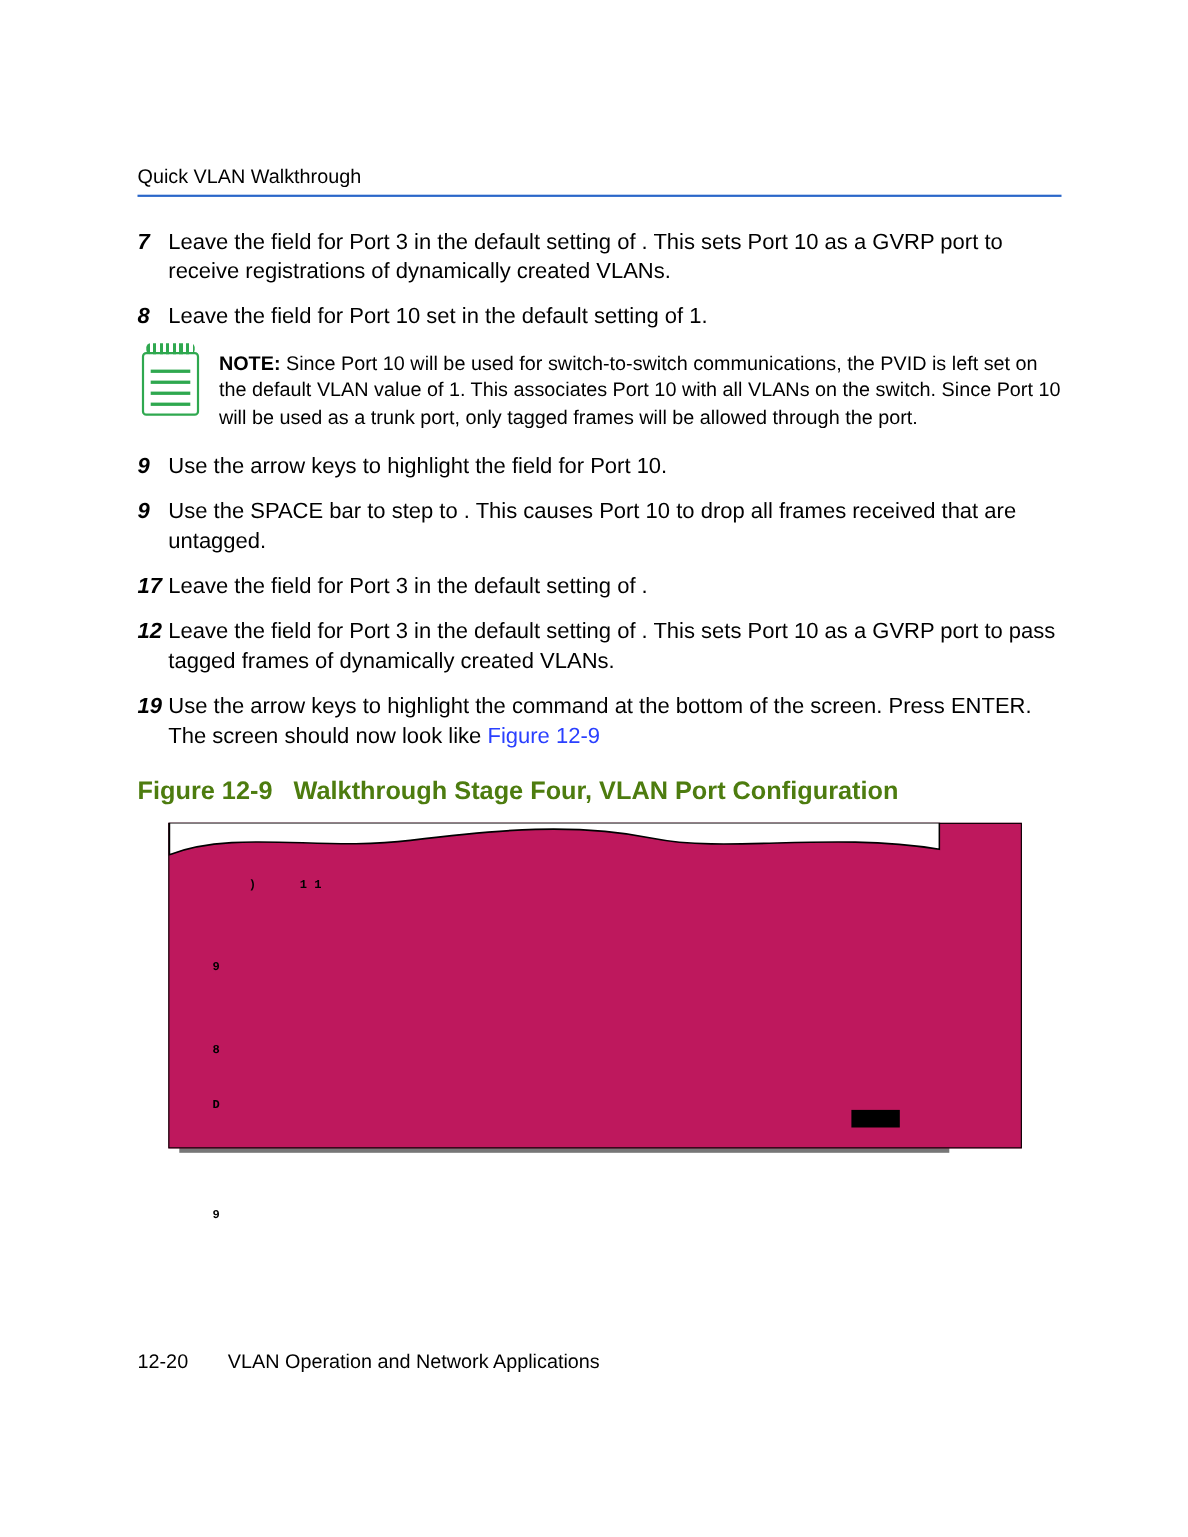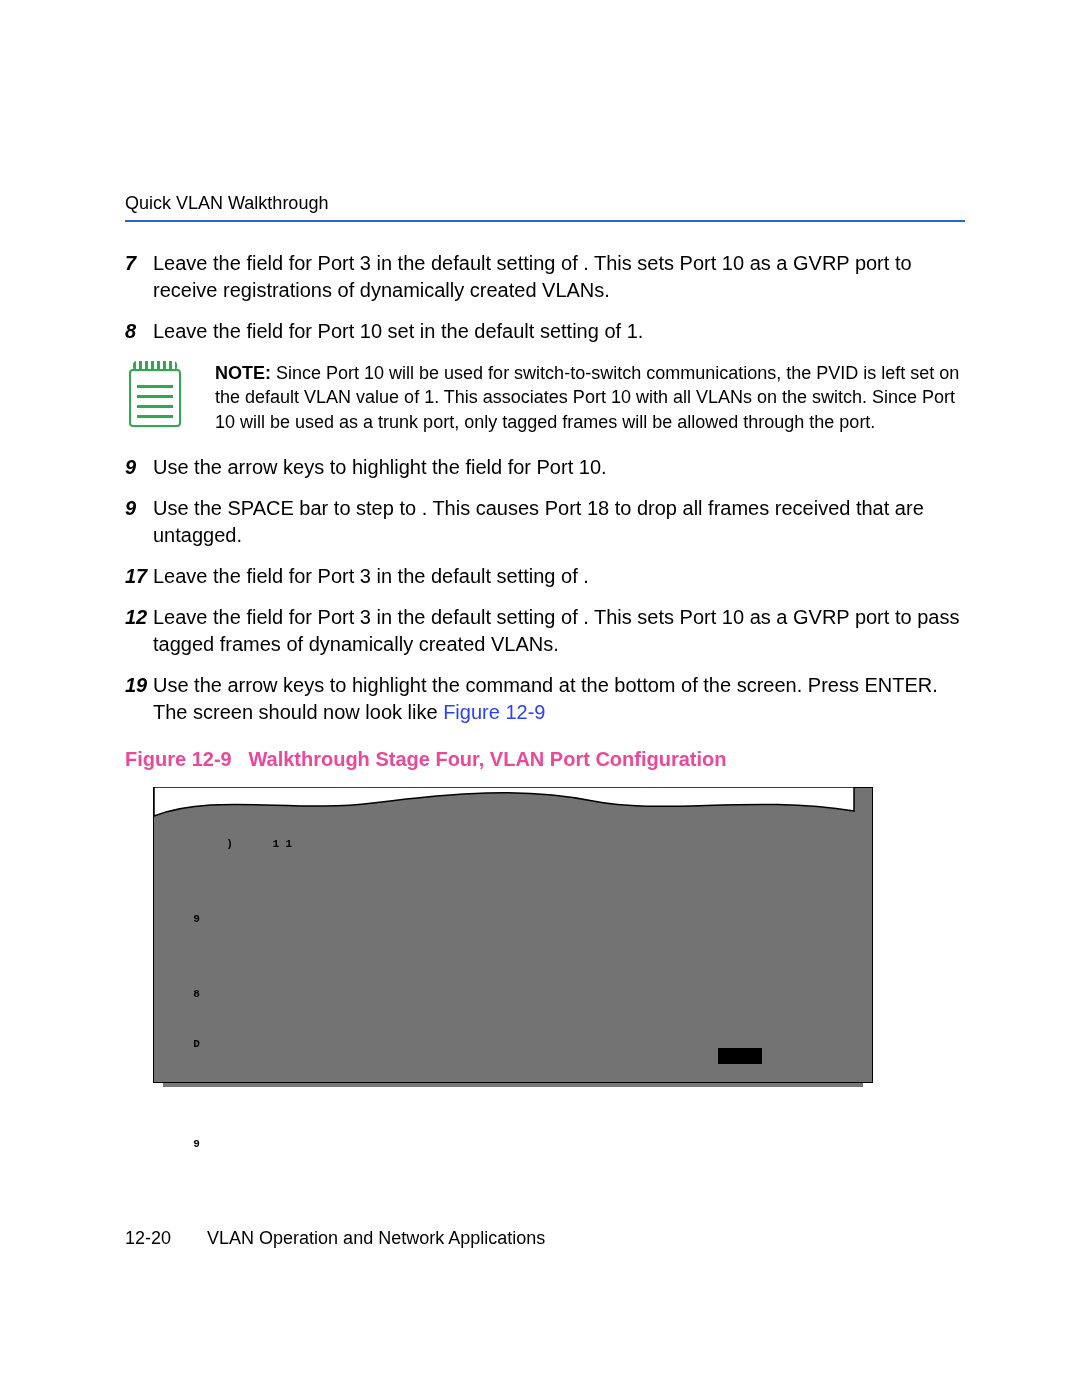--- a/index.html
+++ b/index.html
@@ -9,21 +9,20 @@
     font-family: Arial, Helvetica, sans-serif;
     color: #000;
     width: 1080px;
     height: 1397px;
     position: relative;
   }
   .page {
     padding: 150px 115px 0 125px;
     box-sizing: border-box;
     width: 1080px;
-    margin-top: 43px;
   }
   .header-title {
     font-size: 18px;
     color: #000;
     margin-bottom: 6px;
   }
   .header-rule {
     border: none;
     border-top: 2px solid #2a66c9;
     margin: 0 0 28px 0;
@@ -41,23 +40,22 @@
     flex: none;
   }
   .step-text {
     flex: 1;
   }
   .figref {
     color: #2a40ff;
   }
   .note-row {
     display: flex;
-    align-items: center;
+    align-items: flex-start;
     margin: 16px 0 20px 0;
-    gap: 16px;
   }
   .note-icon {
     flex: none;
     width: 52px;
     height: 60px;
     margin-right: 18px;
     margin-left: 4px;
     position: relative;
   }
   .note-icon .binding {
@@ -80,42 +78,42 @@
   .note-icon .pad div {
     height: 3px;
     background: #2fa84f;
   }
   .note-text {
     font-size: 18px;
     line-height: 1.35;
   }
   .note-text b { font-weight: bold; }
   .fig-caption {
-    color: #ec4899;
+    color: #4d7c0f;
     font-weight: bold;
-    font-size: 20px;
+    font-size: 23px;
     margin-top: 22px;
     margin-bottom: 16px;
   }
   .terminal-wrap {
     margin-left: 28px;
     width: 700px;
     position: relative;
   }
   .terminal-shadow {
     position: absolute;
     top: 14px; left: 10px;
     width: 700px; height: 286px;
     background: #777;
   }
   .terminal {
     position: relative;
-    width: 720px;
+    width: 776px;
     height: 296px;
-    background: #737373;
+    background: #be185d;
     border: 1.5px solid #000;
     box-sizing: border-box;
   }
   .terminal svg.torn {
     position: absolute;
     top: -1px; left: -1px; width: 702px; height: 30px;
   }
   .term-body {
     position: absolute;
     top: 40px; left: 26px; right: 20px; bottom: 10px;
@@ -175,21 +173,21 @@
     </div>
   </div>
 
   <div class="step">
     <div class="step-num">9</div>
     <div class="step-text">Use the arrow keys to highlight the                                    field for Port 10.</div>
   </div>
 
   <div class="step">
     <div class="step-num">9</div>
-    <div class="step-text">Use the SPACE bar to step to                                                      . This causes Port 18 to drop all frames received that are untagged.</div>
+    <div class="step-text">Use the SPACE bar to step to                                                      . This causes Port 10 to drop all frames received that are untagged.</div>
   </div>
 
   <div class="step">
     <div class="step-num">17</div>
     <div class="step-text">Leave the                               field for Port 3 in the default setting of             .</div>
   </div>
 
   <div class="step">
     <div class="step-num">12</div>
     <div class="step-text">Leave the                         field for Port 3 in the default setting of            . This sets Port 10 as a GVRP port to pass tagged frames of dynamically created VLANs.</div>

